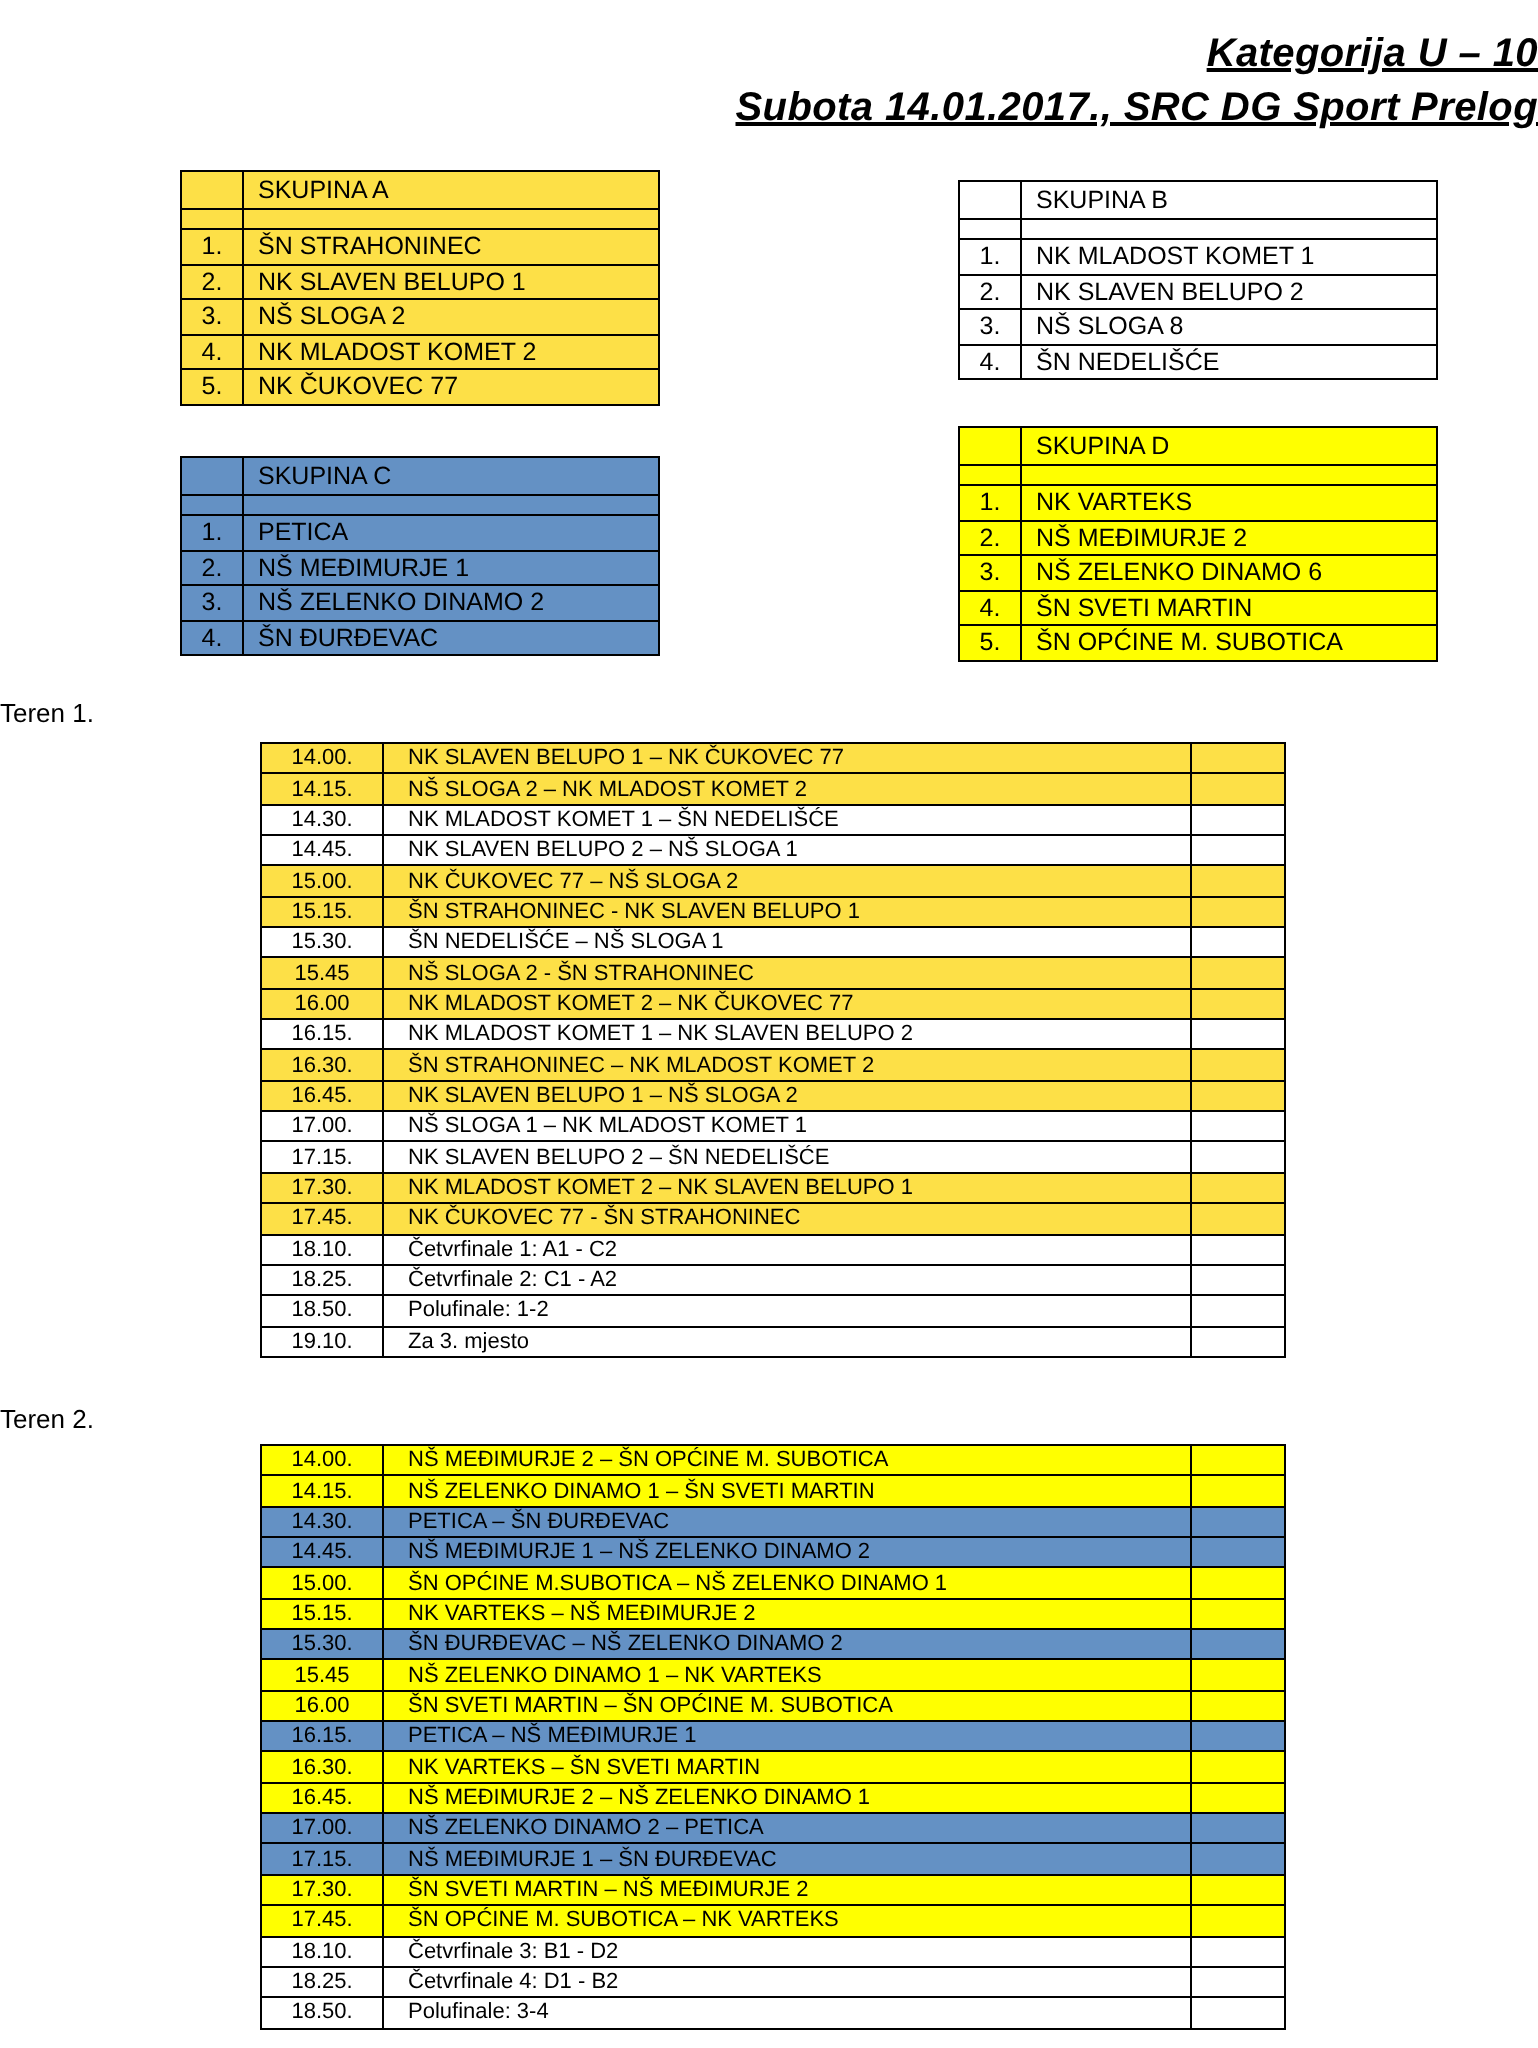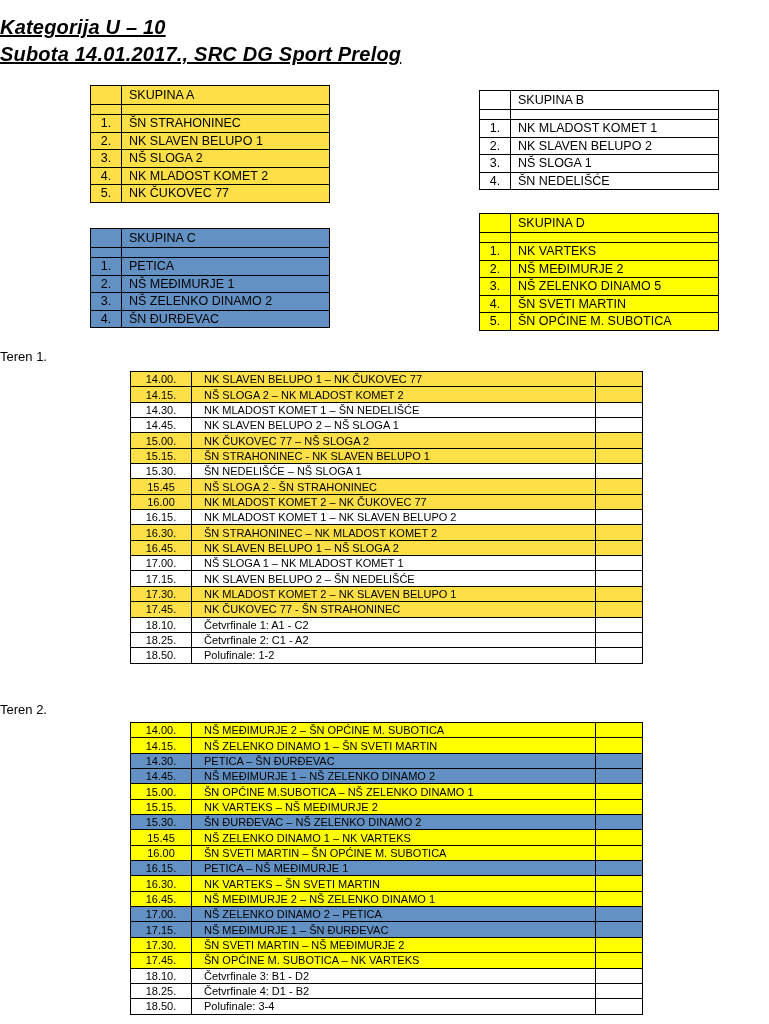--- a/index.html
+++ b/index.html
@@ -1,21 +1,21 @@
 <!DOCTYPE html>
 <html><head>
 <meta charset="utf-8">
 <style>
   html,body { margin:0; padding:0; background:#ffffff; }
   .page {
     position:relative; width:769px; height:1024px; overflow:hidden;
     background:#ffffff; font-family:"Liberation Sans", sans-serif; color:#000;
   }
   
-  .titles { position:absolute; top:14px; left:0; width:100%; text-align:left; }
+  .titles { position:absolute; top:14px; left:0; width:100%; text-align:right; }
   .title-line {
     font-size:20px; font-weight:bold; font-style:italic;
     text-decoration:underline; line-height:27px; letter-spacing:0.2px;
   }
   
   table { border-collapse:collapse; table-layout:fixed; }
   .group { position:absolute; width:240px; font-size:12.5px; }
   .group td {
     border:1px solid #000; height:16.5px; line-height:16px;
     padding:0 0 0 7px; white-space:nowrap; overflow:hidden;
@@ -105,21 +105,21 @@
         <tr class="bg-white">
           <td class="num">1.</td>
           <td>NK MLADOST KOMET 1</td>
         </tr>
         <tr class="bg-white">
           <td class="num">2.</td>
           <td>NK SLAVEN BELUPO 2</td>
         </tr>
         <tr class="bg-white">
           <td class="num">3.</td>
-          <td>NŠ SLOGA 1</td>
+          <td>NŠ SLOGA 8</td>
         </tr>
         <tr class="bg-white">
           <td class="num">4.</td>
           <td>ŠN NEDELIŠĆE</td>
         </tr>
       </tbody>
     </table>
   <table class="group group-c">
       <tbody>
         <tr class="bg-blue hdr">
@@ -161,21 +161,21 @@
         <tr class="bg-yellow">
           <td class="num">1.</td>
           <td>NK VARTEKS</td>
         </tr>
         <tr class="bg-yellow">
           <td class="num">2.</td>
           <td>NŠ MEĐIMURJE 2</td>
         </tr>
         <tr class="bg-yellow">
           <td class="num">3.</td>
-          <td>NŠ ZELENKO DINAMO 5</td>
+          <td>NŠ ZELENKO DINAMO 6</td>
         </tr>
         <tr class="bg-yellow">
           <td class="num">4.</td>
           <td>ŠN SVETI MARTIN</td>
         </tr>
         <tr class="bg-yellow">
           <td class="num">5.</td>
           <td>ŠN OPĆINE M. SUBOTICA</td>
         </tr>
       </tbody>
@@ -272,20 +272,25 @@
         <tr class="bg-white">
           <td class="c-time">18.25.</td>
           <td class="c-match">Četvrfinale 2: C1 - A2</td>
           <td class="c-res"></td>
         </tr>
         <tr class="bg-white">
           <td class="c-time">18.50.</td>
           <td class="c-match">Polufinale: 1-2</td>
           <td class="c-res"></td>
         </tr>
+        <tr class="bg-white">
+          <td class="c-time">19.10.</td>
+          <td class="c-match">Za 3. mjesto</td>
+          <td class="c-res"></td>
+        </tr>
       </tbody>
     </table>
 
   <div class="teren-label label-2">Teren 2.</div>
   <table class="sched sched-2">
       <tbody>
         <tr class="bg-yellow">
           <td class="c-time">14.00.</td>
           <td class="c-match">NŠ MEĐIMURJE 2 – ŠN OPĆINE M. SUBOTICA</td>
           <td class="c-res"></td>

